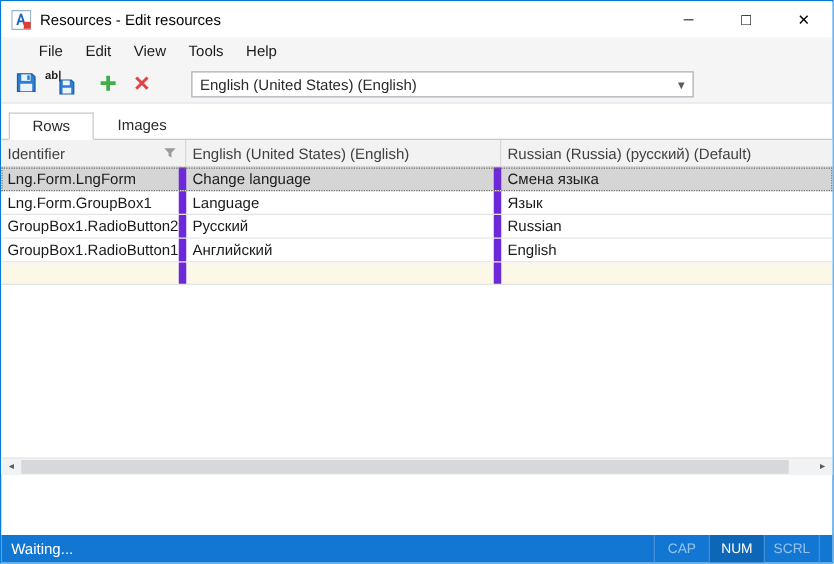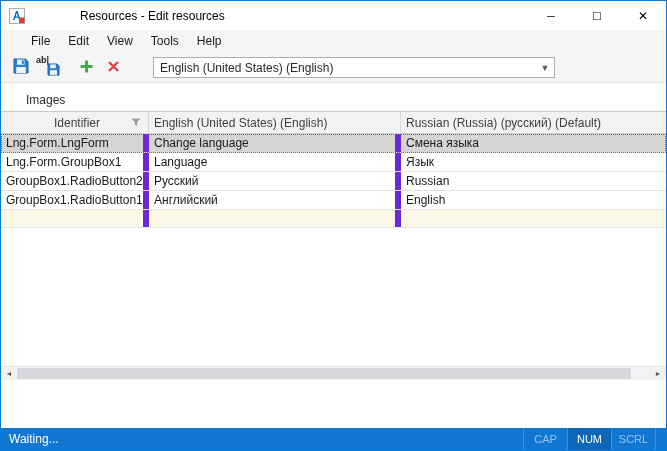--- a/index.html
+++ b/index.html
@@ -8,21 +8,21 @@
 
   .window {
     width: 667px; height: 451px;
     border: 1px solid #0779d6;
     background: #fff;
     display: flex; flex-direction: column;
     overflow: hidden;
   }
 
   
-  .titlebar { flex: 0 0 29px; display: flex; align-items: center; background: #fff; padding-left: 8px; gap: 48px; }
+  .titlebar { flex: 0 0 29px; display: flex; align-items: center; background: #fff; padding-left: 8px; }
   .app-icon { width: 16px; height: 16px; margin-right: 7px; flex: 0 0 16px; }
   .title { color: #000; font-size: 12px; }
   .caption-buttons { margin-left: auto; display: flex; height: 100%; align-self: flex-start; }
   .cap-btn { width: 46px; height: 29px; display: flex; align-items: center; justify-content: center;
              color: #000; font-size: 11px; background: transparent; border: none; cursor: default; }
   .cap-btn.maxi { font-size: 13px; }
   .cap-btn.close { font-size: 12px; }
 
   
   .menubar { flex: 0 0 23px; background: #f5f5f6; display: flex; align-items: stretch; padding-left: 21px; }
@@ -47,21 +47,21 @@
   .tab { height: 22px; line-height: 21px; padding: 0 18px; color: #2a2a2a; border: 1px solid transparent; }
   .tab.active { background: #fff; border: 1px solid #c8c8c8; border-bottom-color: #fff; margin-bottom: -1px; }
 
   
   .main { flex: 1 1 auto; min-height: 0; display: flex; flex-direction: column; background: #fff; }
   .thead { flex: 0 0 22px; display: grid; grid-template-columns: 148px 252px 1fr;
            background: #f2f2f2; border-bottom: 1px solid #cfcfcf; }
   .th { display: flex; align-items: center; padding: 0 5px; color: #3f3f3f;
         border-right: 1px solid #d8d8d8; white-space: nowrap; overflow: hidden; }
   .th:last-child { border-right: none; }
-  .th-id { justify-content: space-between; margin-left: 48px; }
+  .th-id { justify-content: space-between; }
   .funnel { display: flex; align-items: center; margin-right: 2px; }
 
   .tr { display: grid; grid-template-columns: 148px 252px 1fr; height: 19px;
         border-bottom: 1px solid #e3e3e3; background: #fff; }
   .td { line-height: 18px; padding: 0 5px; color: #1a1a1a; border-right: 6px solid #6d28d9;
         white-space: nowrap; overflow: hidden; }
   .td:last-child { border-right: none; }
   .tr.selected { background: #d5d5d5; outline: 1px dotted #6a6a6a; outline-offset: -1px; }
   .tr.new-row { background: #fcf8e7; height: 18px; }
 
@@ -152,20 +152,21 @@
         </svg>
       </span>
     </button>
     <div class="combo">
       <span class="combo-text">English (United States) (English)</span>
       <span class="combo-arrow">▼</span>
     </div>
   </div>
 
   <div class="tabstrip">
+    <div class="tab active"><span>Rows</span></div>
     <div class="tab"><span>Images</span></div>
   </div>
 
   <div class="main">
     <div class="thead">
       <div class="th th-id">
         <span>Identifier</span>
         <span class="funnel">
           <svg width="10" height="9" viewBox="0 0 10 9">
             <path d="M0.5 0.5 h9 L6.2 4.2 V8.2 L3.8 6.6 V4.2 Z" fill="#9b9b9b"></path>

